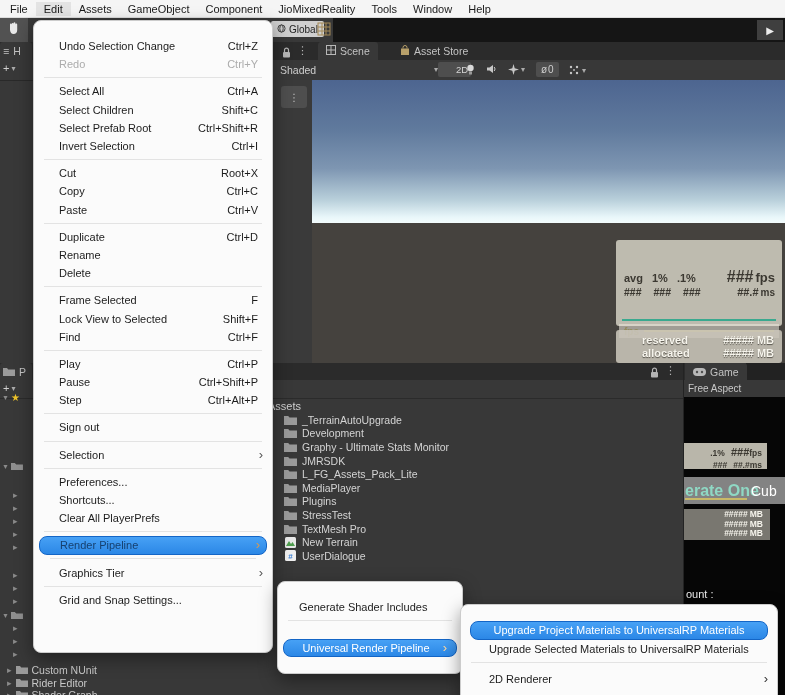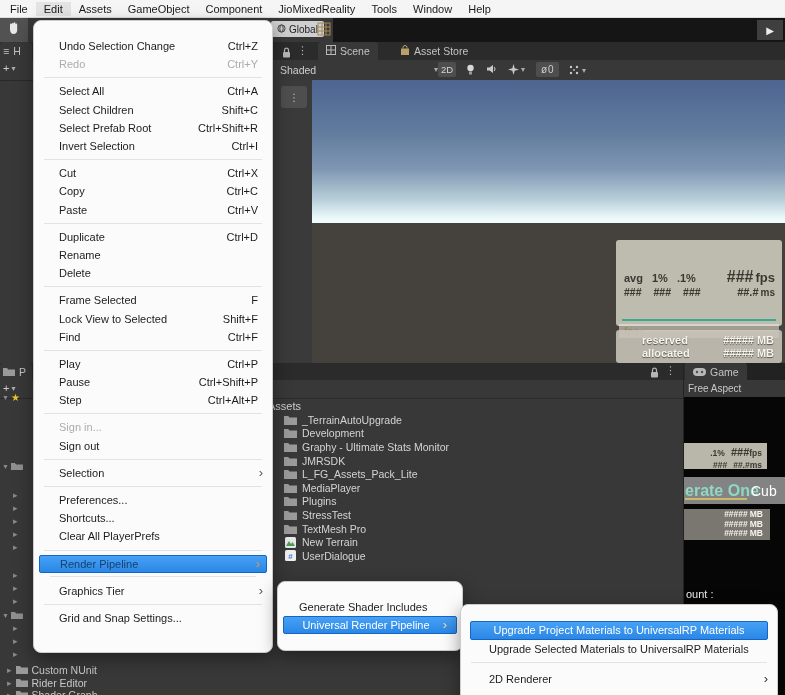--- a/index.html
+++ b/index.html
@@ -37,21 +37,21 @@
   .kebab{position:absolute;top:2px;color:#b5b5b5;font-size:11px;}
   .kebab-hier{left:297px;}
 
   
   .scene-tb{position:absolute;left:0;top:60px;width:785px;height:20px;background:#383838;
             border-bottom:1px solid #292929;}
   .addbtn{position:absolute;left:3px;top:2px;color:#cfcfcf;font-size:11px;display:flex;gap:2px;align-items:center;}
   .shaded-dd{position:absolute;left:276px;top:2px;width:158px;height:15px;color:#cfcfcf;font-size:10.5px;
              display:flex;align-items:center;justify-content:space-between;padding:0 4px;}
   .chip2d{position:absolute;left:438px;top:2px;width:18px;height:15px;background:#4e4e4e;border-radius:2px;
-          color:#d5d5d5;font-size:9.5px;display:flex;align-items:center;justify-content:center;}
+          color:#d5d5d5;font-size:9.5px;display:flex;align-items:center;justify-content:center;padding-left:15px;}
   .tbico{position:absolute;top:4px;display:flex;align-items:center;gap:2px;color:#c8c8c8;font-size:10px;}
   .i-bulb{left:466px;} .i-audio{left:486px;} .i-fx{left:508px;}
   .dd{color:#aaa;font-size:8px;}
   .eyechip{position:absolute;left:536px;top:2px;height:15px;padding:0 5px;background:#4e4e4e;border-radius:2px;
            color:#cfcfcf;font-size:10px;display:flex;align-items:center;gap:1px;}
   .i-gizmo{left:568px;}
 
   
   .sky{position:absolute;left:270px;top:80px;width:515px;height:143px;
        background:linear-gradient(180deg,#4d6590 0%,#607a9d 35%,#7e96b2 62%,#b9d0db 84%,#e9f7fa 96%,#f3fcfd 100%);}
@@ -137,27 +137,27 @@
   .menu{position:absolute;background:#fbfbfb;border:1px solid #cccccc;border-radius:8px;
         box-shadow:0 6px 18px rgba(0,0,0,.4);padding:16px 0;box-sizing:border-box;z-index:10;}
   .edit-menu{left:33px;top:20px;width:240px;height:633px;overflow:hidden;}
   .mi{position:relative;height:18.2px;display:flex;align-items:center;font-size:11px;color:#1c1c1c;
       padding:0 14px 0 25px;box-sizing:border-box;white-space:nowrap;}
   .mi .sc{margin-left:auto;color:#1c1c1c;padding-left:12px;}
   .mi.dis,.mi.dis .sc{color:#acacac;}
   .mi .ar{position:absolute;right:9px;top:50%;transform:translateY(-54%);font-size:13px;color:#555;}
   .mi.sep{margin-bottom:9px;}
   .mi.sep::after{content:"";position:absolute;left:10px;right:10px;bottom:-5px;border-top:1px solid #e3e3e3;}
-  .mi.hl{background:linear-gradient(180deg,#47a1f5,#2b87e6);border:1px solid #1365c6;border-radius:2px;
+  .mi.hl{background:linear-gradient(180deg,#47a1f5,#2b87e6);border:1px solid #1365c6;border-radius:8px;
          margin-left:5px;margin-right:5px;padding-left:20px;padding-right:9px;}
   .edit-menu .mi.hl{color:#16406f;}
   .edit-menu .mi.hl .ar{color:#d89a4e;right:6px;}
   .rp-menu{left:277px;top:581px;width:186px;}
   .rp-menu .mi{padding-left:21px;}
-  .rp-menu .mi.sep{margin-bottom:0;}
+  .rp-menu .mi.sep{margin-bottom:23px;}
   .rp-menu .mi.hl{color:#fff;justify-content:center;padding-left:8px;padding-right:16px;}
   .rp-menu .mi.hl .ar{color:#ffd9a0;}
   .urp-menu{left:460px;top:604px;width:318px;}
   .urp-menu .mi{height:18.5px;padding-left:28px;}
   .urp-menu .mi.sep{margin-bottom:12px;}
   .urp-menu .mi.hl{justify-content:center;color:#fff;margin-left:9px;margin-right:9px;padding-left:10px;padding-right:10px;}
   .urp-menu .mi .ar{color:#333;}
 </style>
 </head>
 <body>
@@ -632,21 +632,21 @@
         <span class="sc">Ctrl+Shift+R</span>
 
       </div>
       <div class="mi sep">
         <span class="lb">Invert Selection</span>
         <span class="sc">Ctrl+I</span>
 
       </div>
       <div class="mi">
         <span class="lb">Cut</span>
-        <span class="sc">Ctrl+X</span>
+        <span class="sc">Root+X</span>
 
       </div>
       <div class="mi">
         <span class="lb">Copy</span>
         <span class="sc">Ctrl+C</span>
 
       </div>
       <div class="mi sep">
         <span class="lb">Paste</span>
         <span class="sc">Ctrl+V</span>
@@ -688,25 +688,20 @@
 
       </div>
       <div class="mi">
         <span class="lb">Pause</span>
         <span class="sc">Ctrl+Shift+P</span>
 
       </div>
       <div class="mi sep">
         <span class="lb">Step</span>
         <span class="sc">Ctrl+Alt+P</span>
-
-      </div>
-      <div class="mi dis">
-        <span class="lb">Sign in...</span>
-        <span class="sc"></span>
 
       </div>
       <div class="mi sep">
         <span class="lb">Sign out</span>
         <span class="sc"></span>
 
       </div>
       <div class="mi sep">
         <span class="lb">Selection</span>
         <span class="sc"></span>

